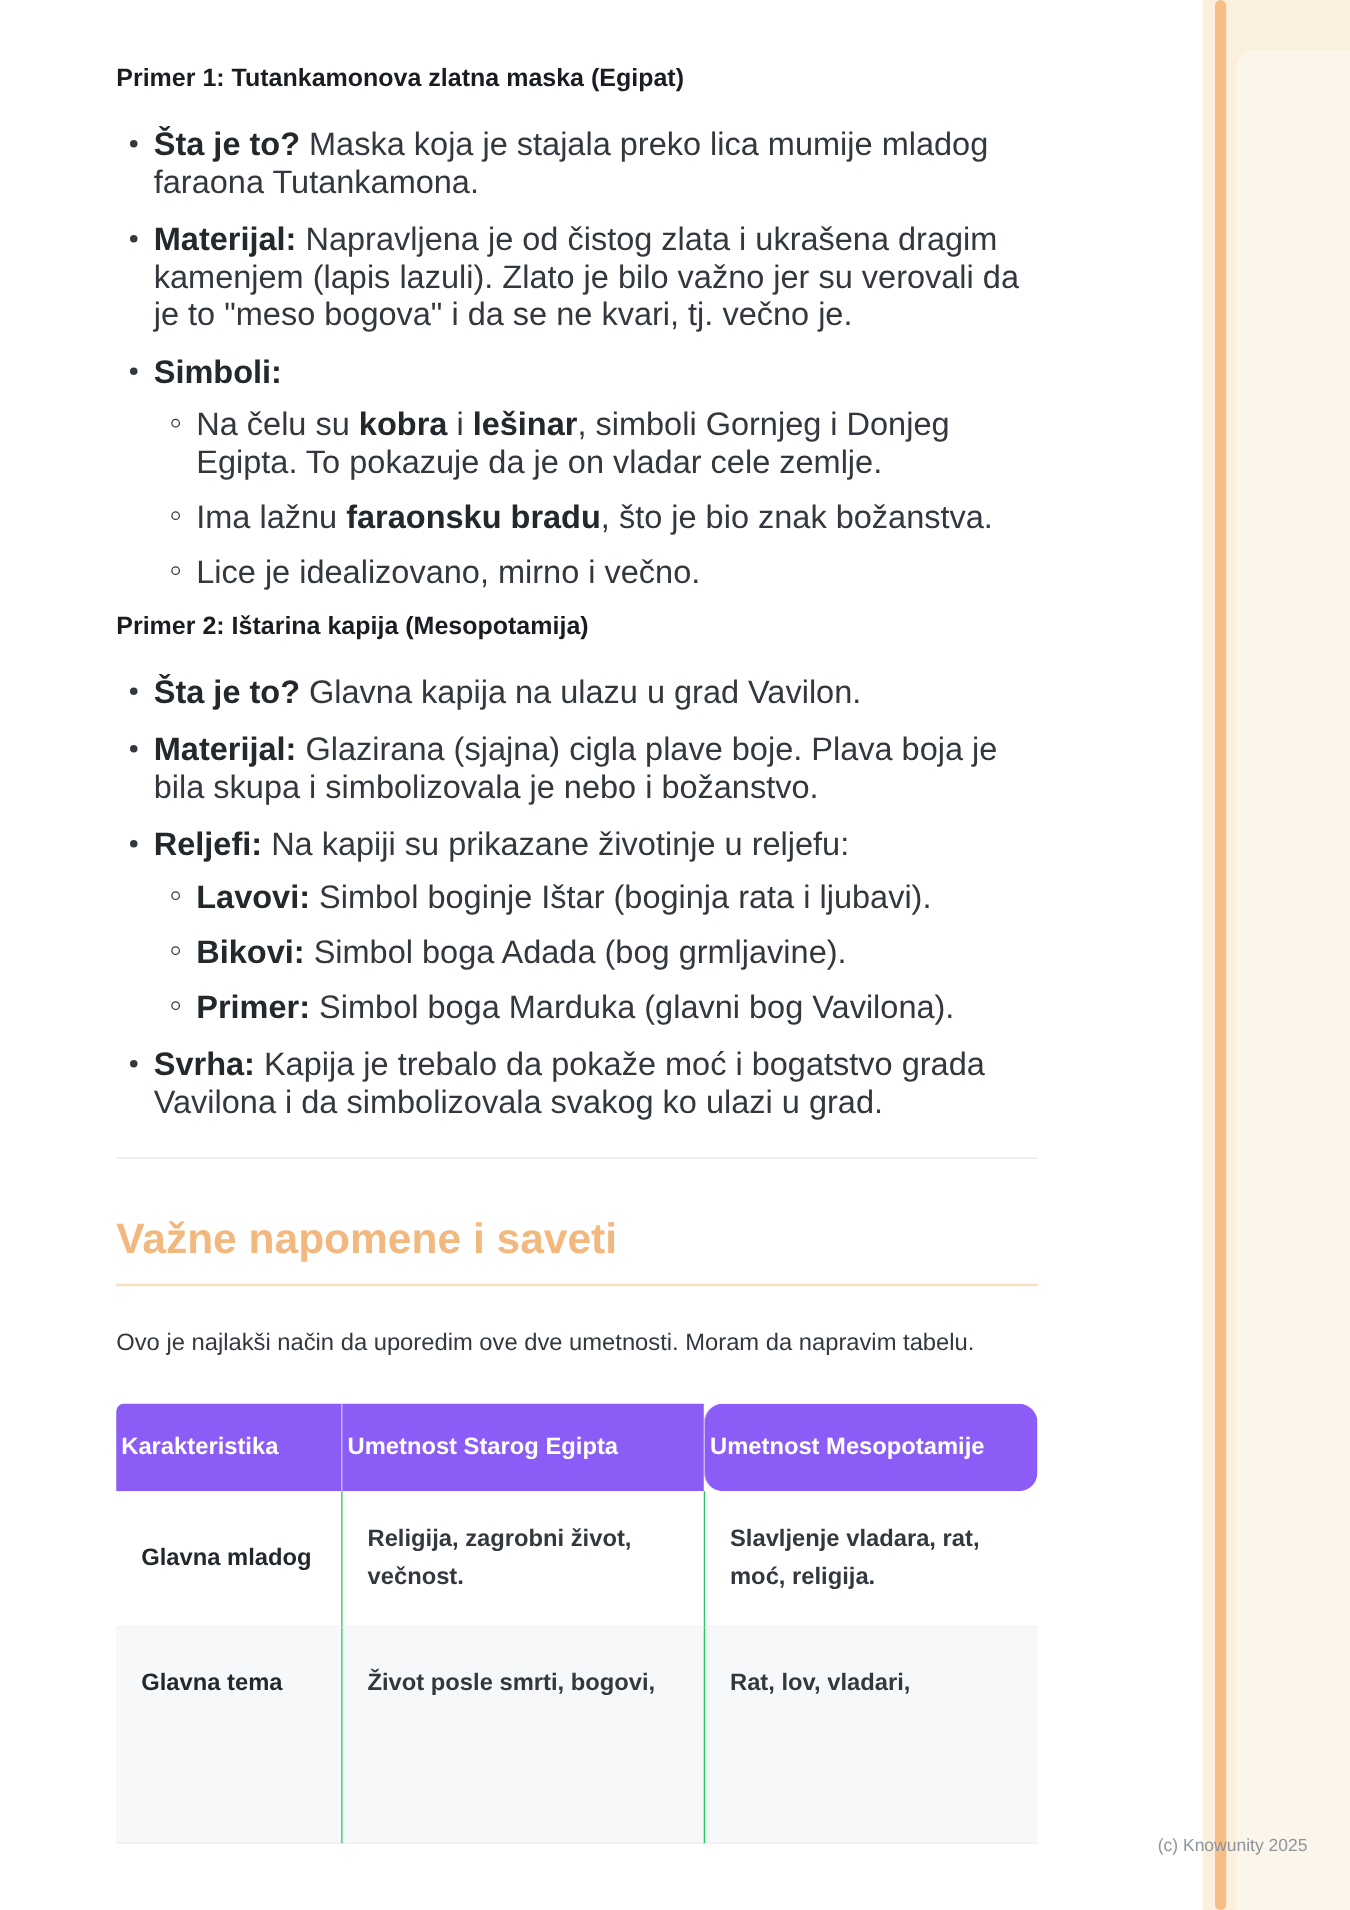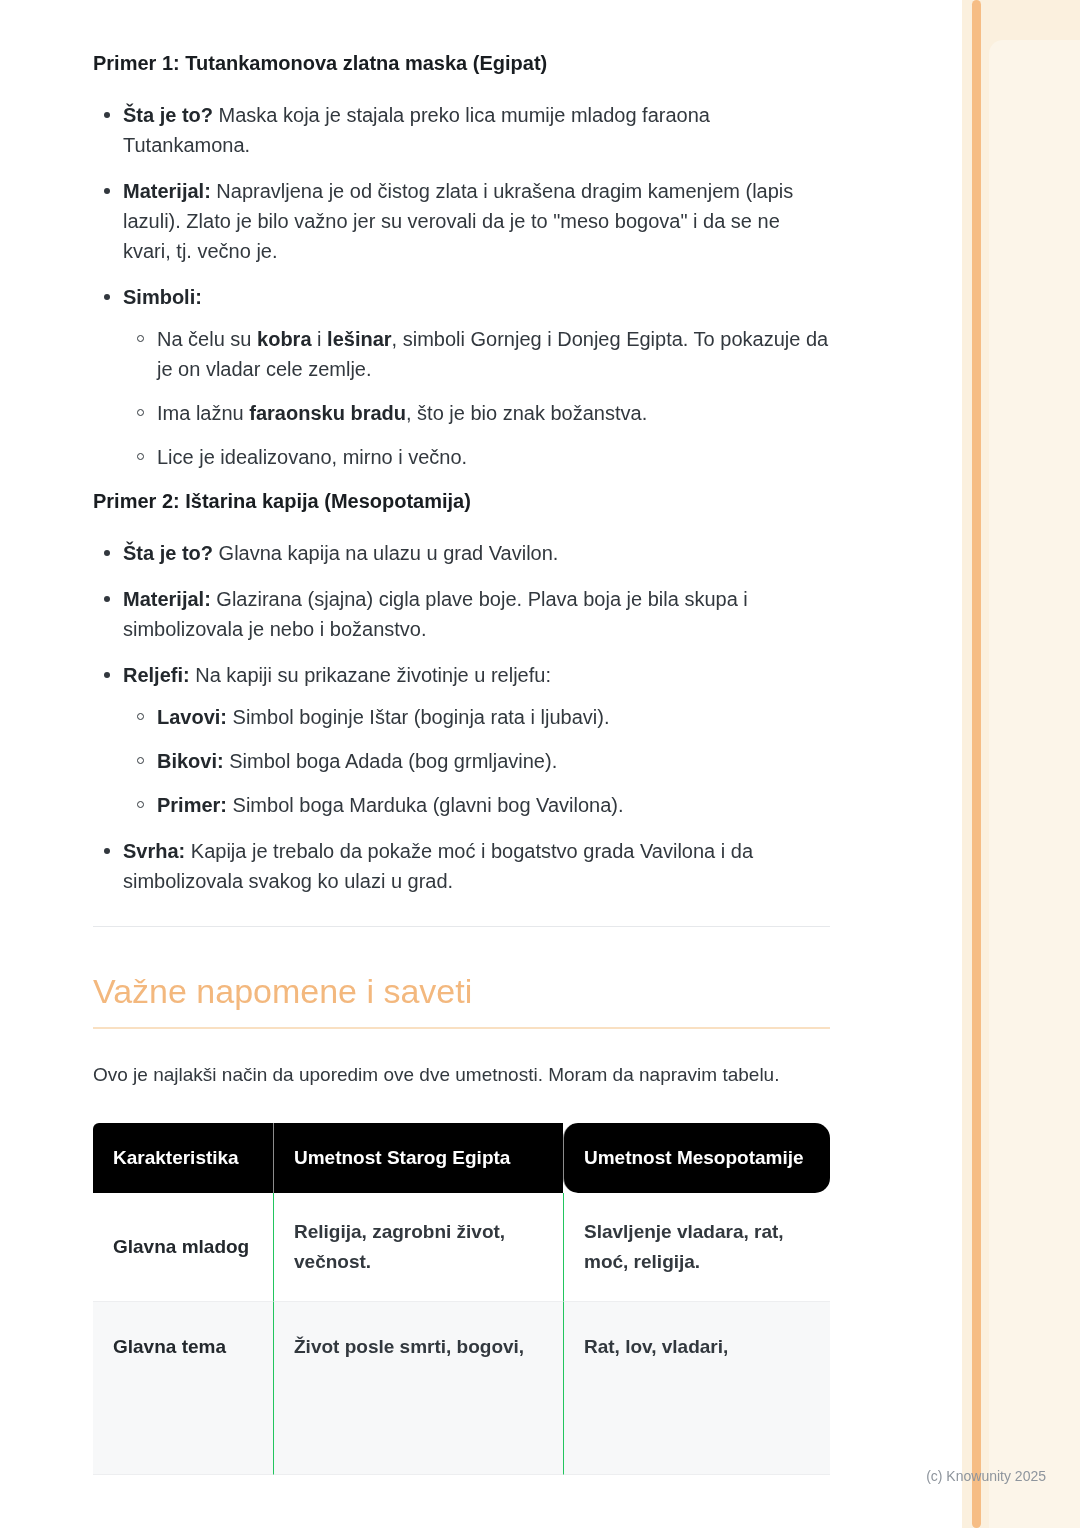--- a/index.html
+++ b/index.html
@@ -19,46 +19,46 @@
 
   .content { position: absolute; left: 93px; top: 50px; width: 737px; }
 
   .section-title {
     font-size: 20px; font-weight: 700; color: #191d21;
     margin: 0 0 24px 0; line-height: 26px;
   }
   .section-title.second { margin-top: 4px; }
 
   ul { list-style: none; margin: 0; padding: 0 0 0 30px; }
-  li { position: relative; margin-bottom: 16px; font-size: 20px; line-height: 30px; color: #32383e; }
+  li { position: relative; margin-bottom: 16px; font-size: 26px; line-height: 30px; color: #32383e; }
   .l1 > li::before {
     content: ""; position: absolute; left: -19px; top: 12px;
     width: 6px; height: 6px; border-radius: 50%; background: #32383e;
   }
   .l2 { margin-top: 12px; padding-left: 34px; }
   .l2 > li { margin-bottom: 14px; }
   .l2 > li:last-child { margin-bottom: 2px; }
   .l2 > li::before {
     content: ""; position: absolute; left: -20px; top: 11px;
     width: 5px; height: 5px; border-radius: 50%;
     background: transparent; border: 1.5px solid #32383e;
   }
   .b { font-weight: 700; color: #23282d; }
 
   .divider { border: none; border-top: 1px solid #e6e8eb; margin: 30px 0 0 0; }
 
-  .notes-title { font-size: 34px; font-weight: 400; color: #F3B87E; margin: 42px 0 0 0; line-height: 44px; }
+  .notes-title { font-size: 34px; font-weight: 700; color: #F3B87E; margin: 42px 0 0 0; line-height: 44px; }
   .notes-underline { height: 2px; background: #F9E0C2; margin-top: 14px; }
 
   .intro { font-size: 19px; line-height: 40px; color: #32383e; text-align: justify; margin: 26px 0 0 0; }
 
   table.cmp { width: 100%; border-collapse: separate; border-spacing: 0; margin-top: 28px; font-size: 19px; }
   .cmp th {
-    background: #000000; color: #ffffff; font-weight: 700; text-align: left;
-    padding: 20px 20px; line-height: 30px; vertical-align: middle;
+    background: #8b5cf6; color: #ffffff; font-weight: 700; text-align: left;
+    padding: 20px 4px; line-height: 30px; vertical-align: middle;
   }
   .cmp th + th { border-left: 1px solid rgba(255,255,255,0.55); }
   .cmp th:first-child { border-top-left-radius: 6px; }
   .cmp th:last-child { border-top-right-radius: 6px; border-radius: 15px; }
   .cmp td {
     padding: 24px 20px; line-height: 30px; color: #32383e;
     vertical-align: middle; border-bottom: 1px solid #edeef0; background: #ffffff;
   }
   .cmp td + td { border-left: 1px solid #22c55e; font-weight: bold; }
   .cmp tr.alt td { background: #f7f8f9; height: 118px; vertical-align: top; padding-top: 30px; }

